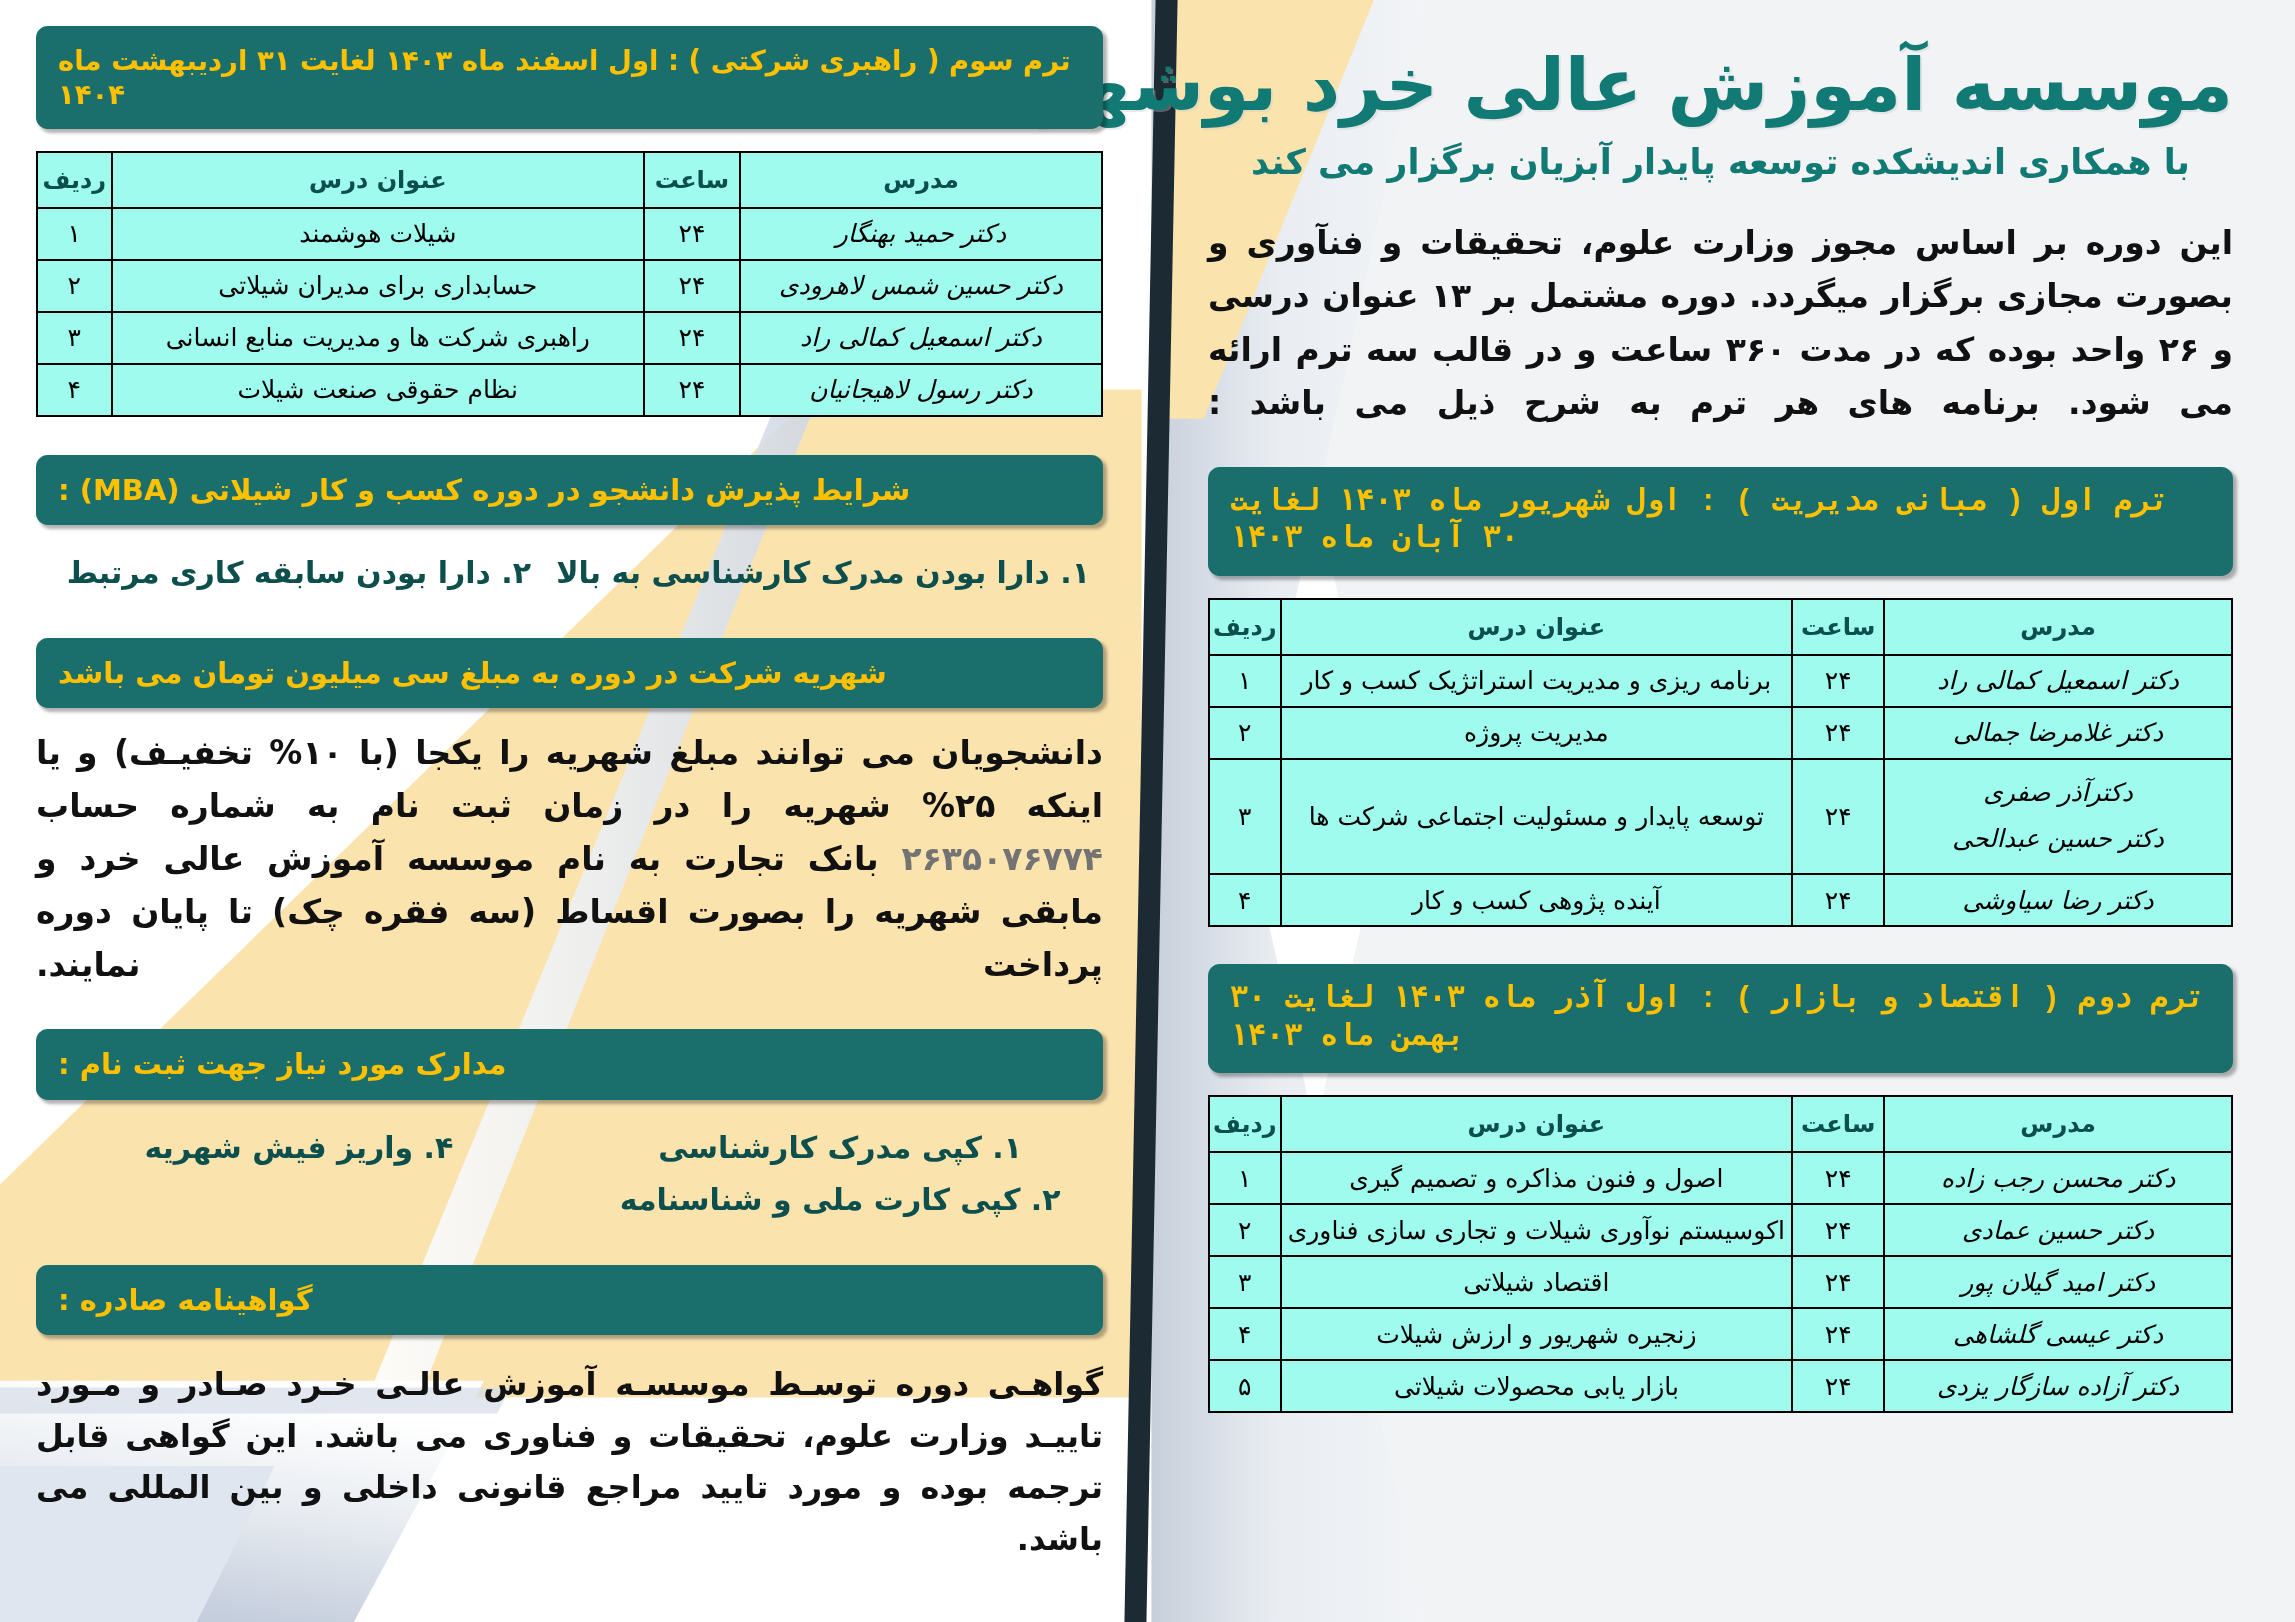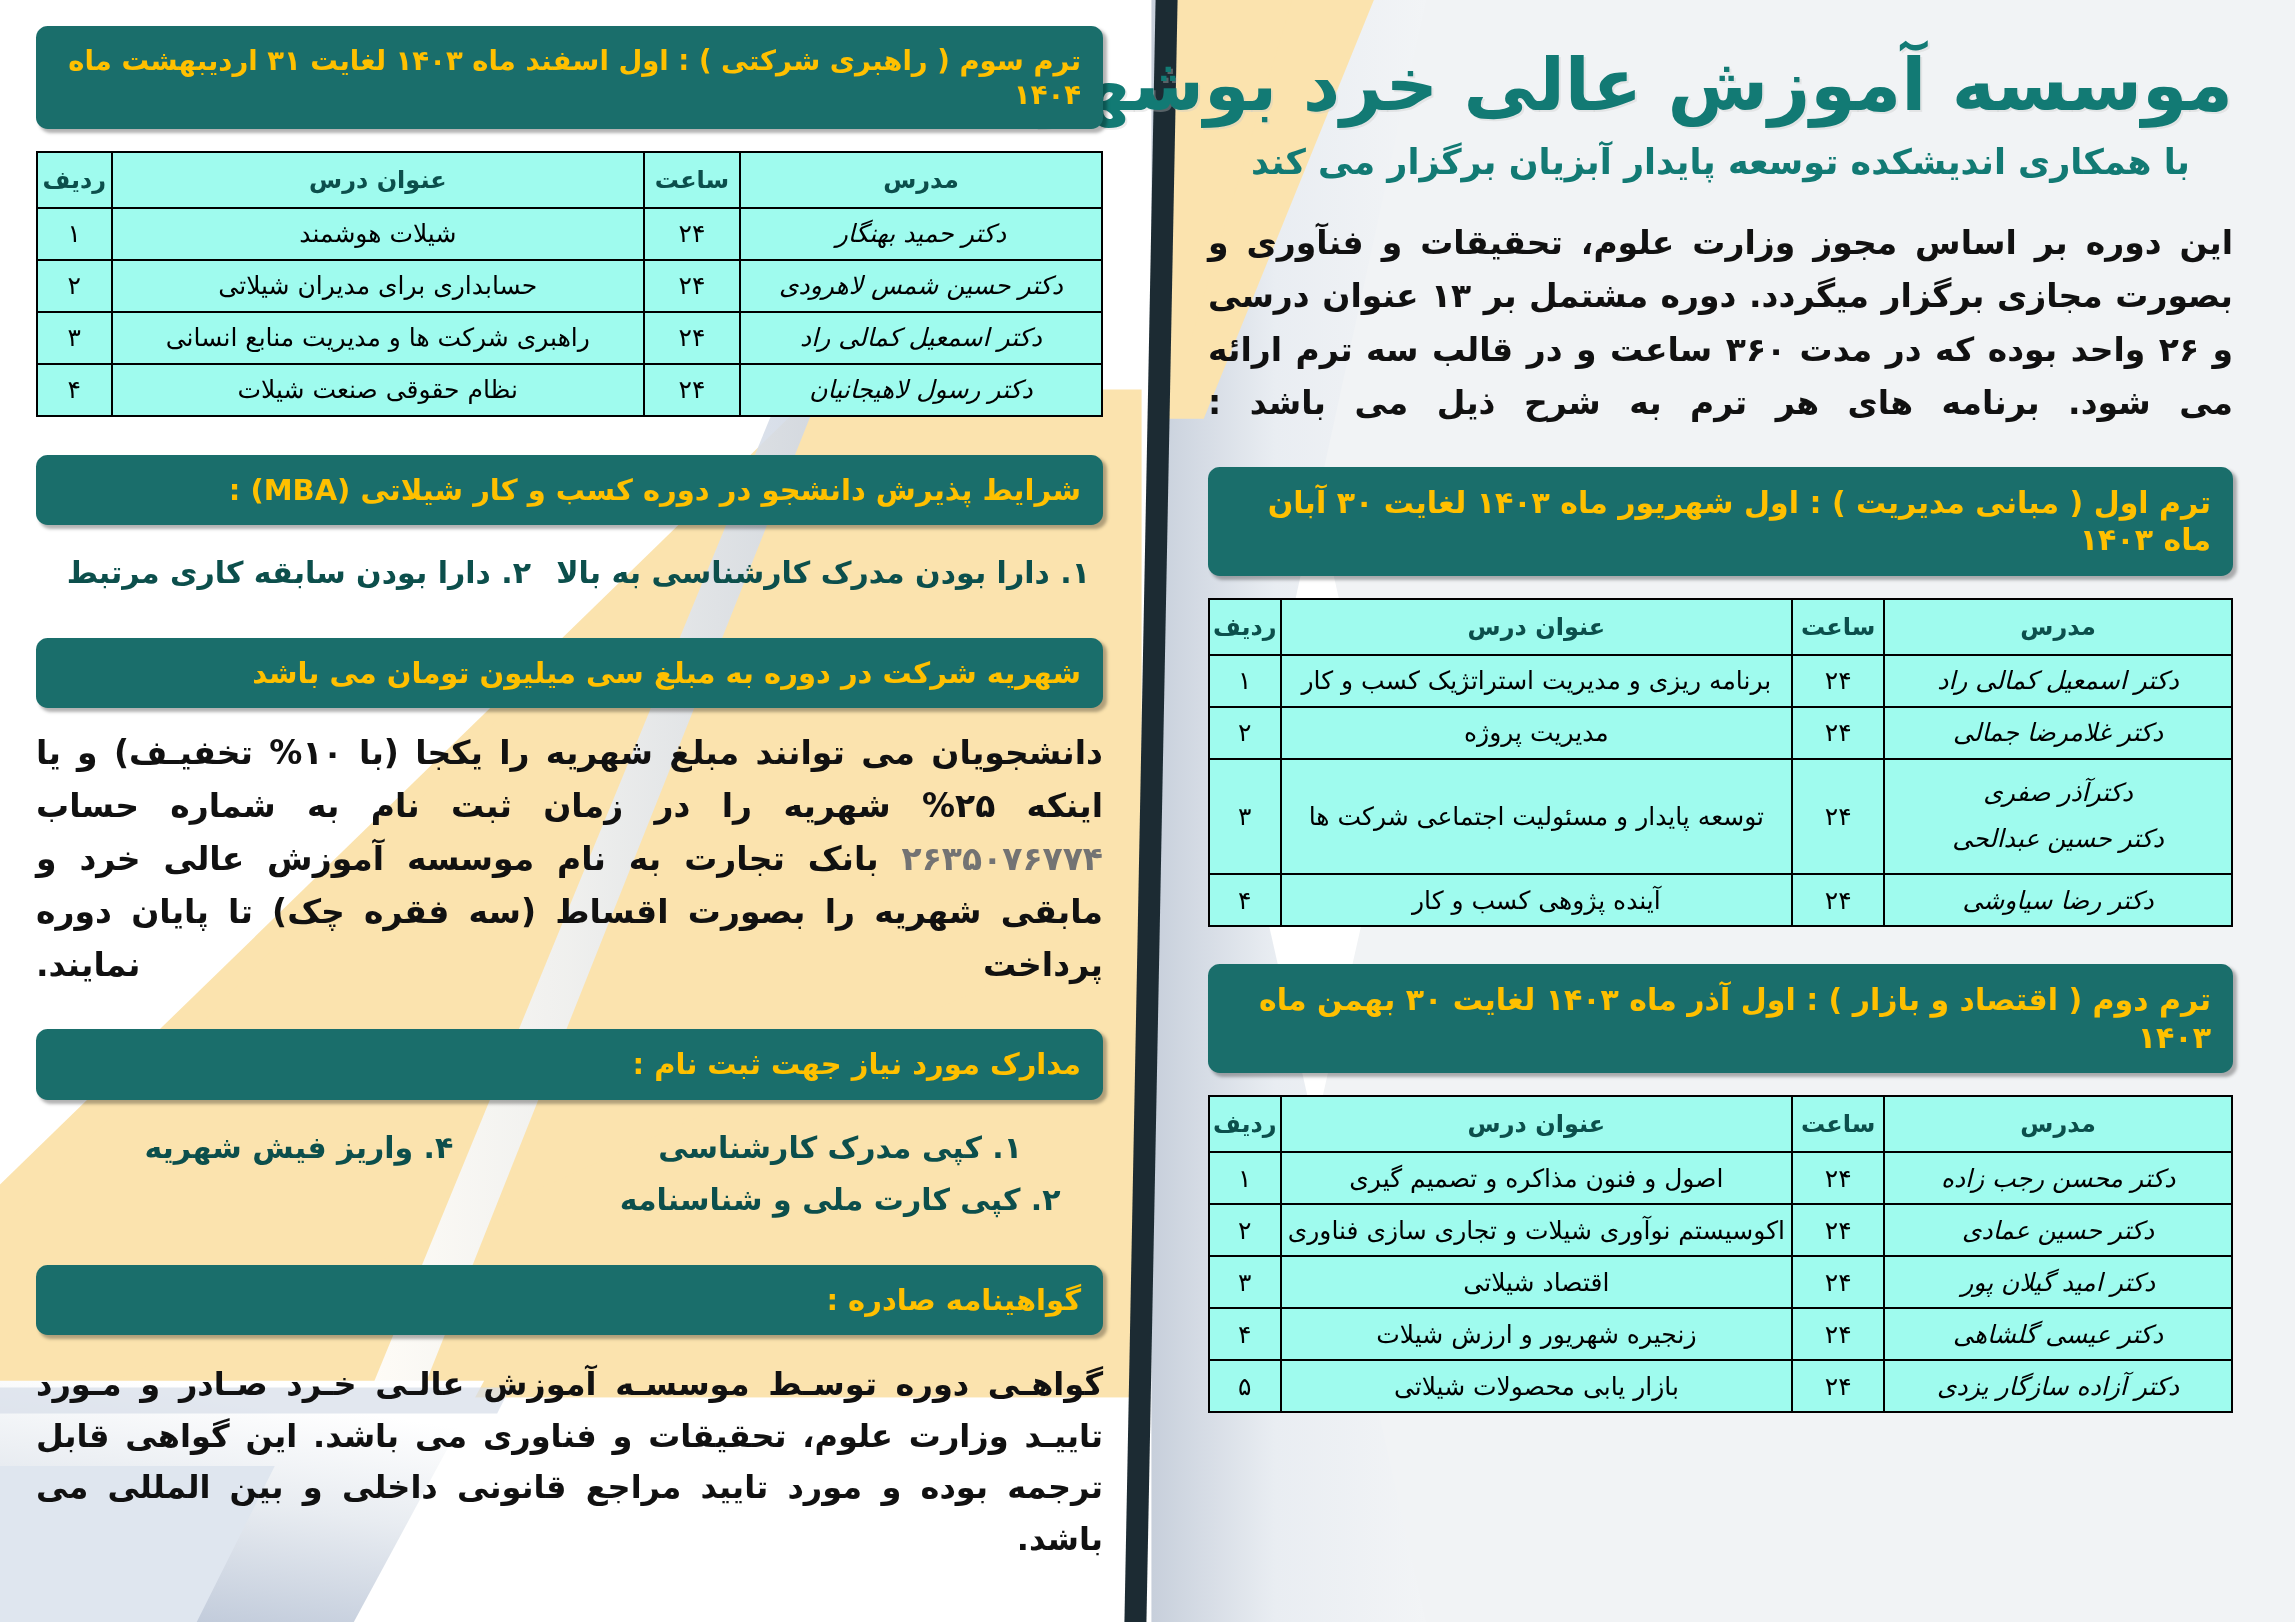--- a/index.html
+++ b/index.html
@@ -81,26 +81,26 @@
     direction: rtl;
   }
 
   
   .green-bar {
     background: #1a6e6b;
     border-radius: 11.8px;
     color: #ffc000;
     font-weight: bold;
     padding: 17px 22px;
-    text-align: right;
+    text-align: left;
     box-shadow: 3.9px 3.9px 3.3px rgba(0,0,0,.30);
     line-height: 1.25;
   }
 
-  .term-bar { font-size: 30px; margin-top: 37px; }
+  .term-bar { font-size: 30px; margin-top: 37px; font-family: Liberation Mono, monospace; }
 
   
   table.course-table {
     width: 100%;
     border-collapse: collapse;
     margin-top: 22px;
     direction: rtl;
     background: #9ffbee;
   }
   table.course-table th,

